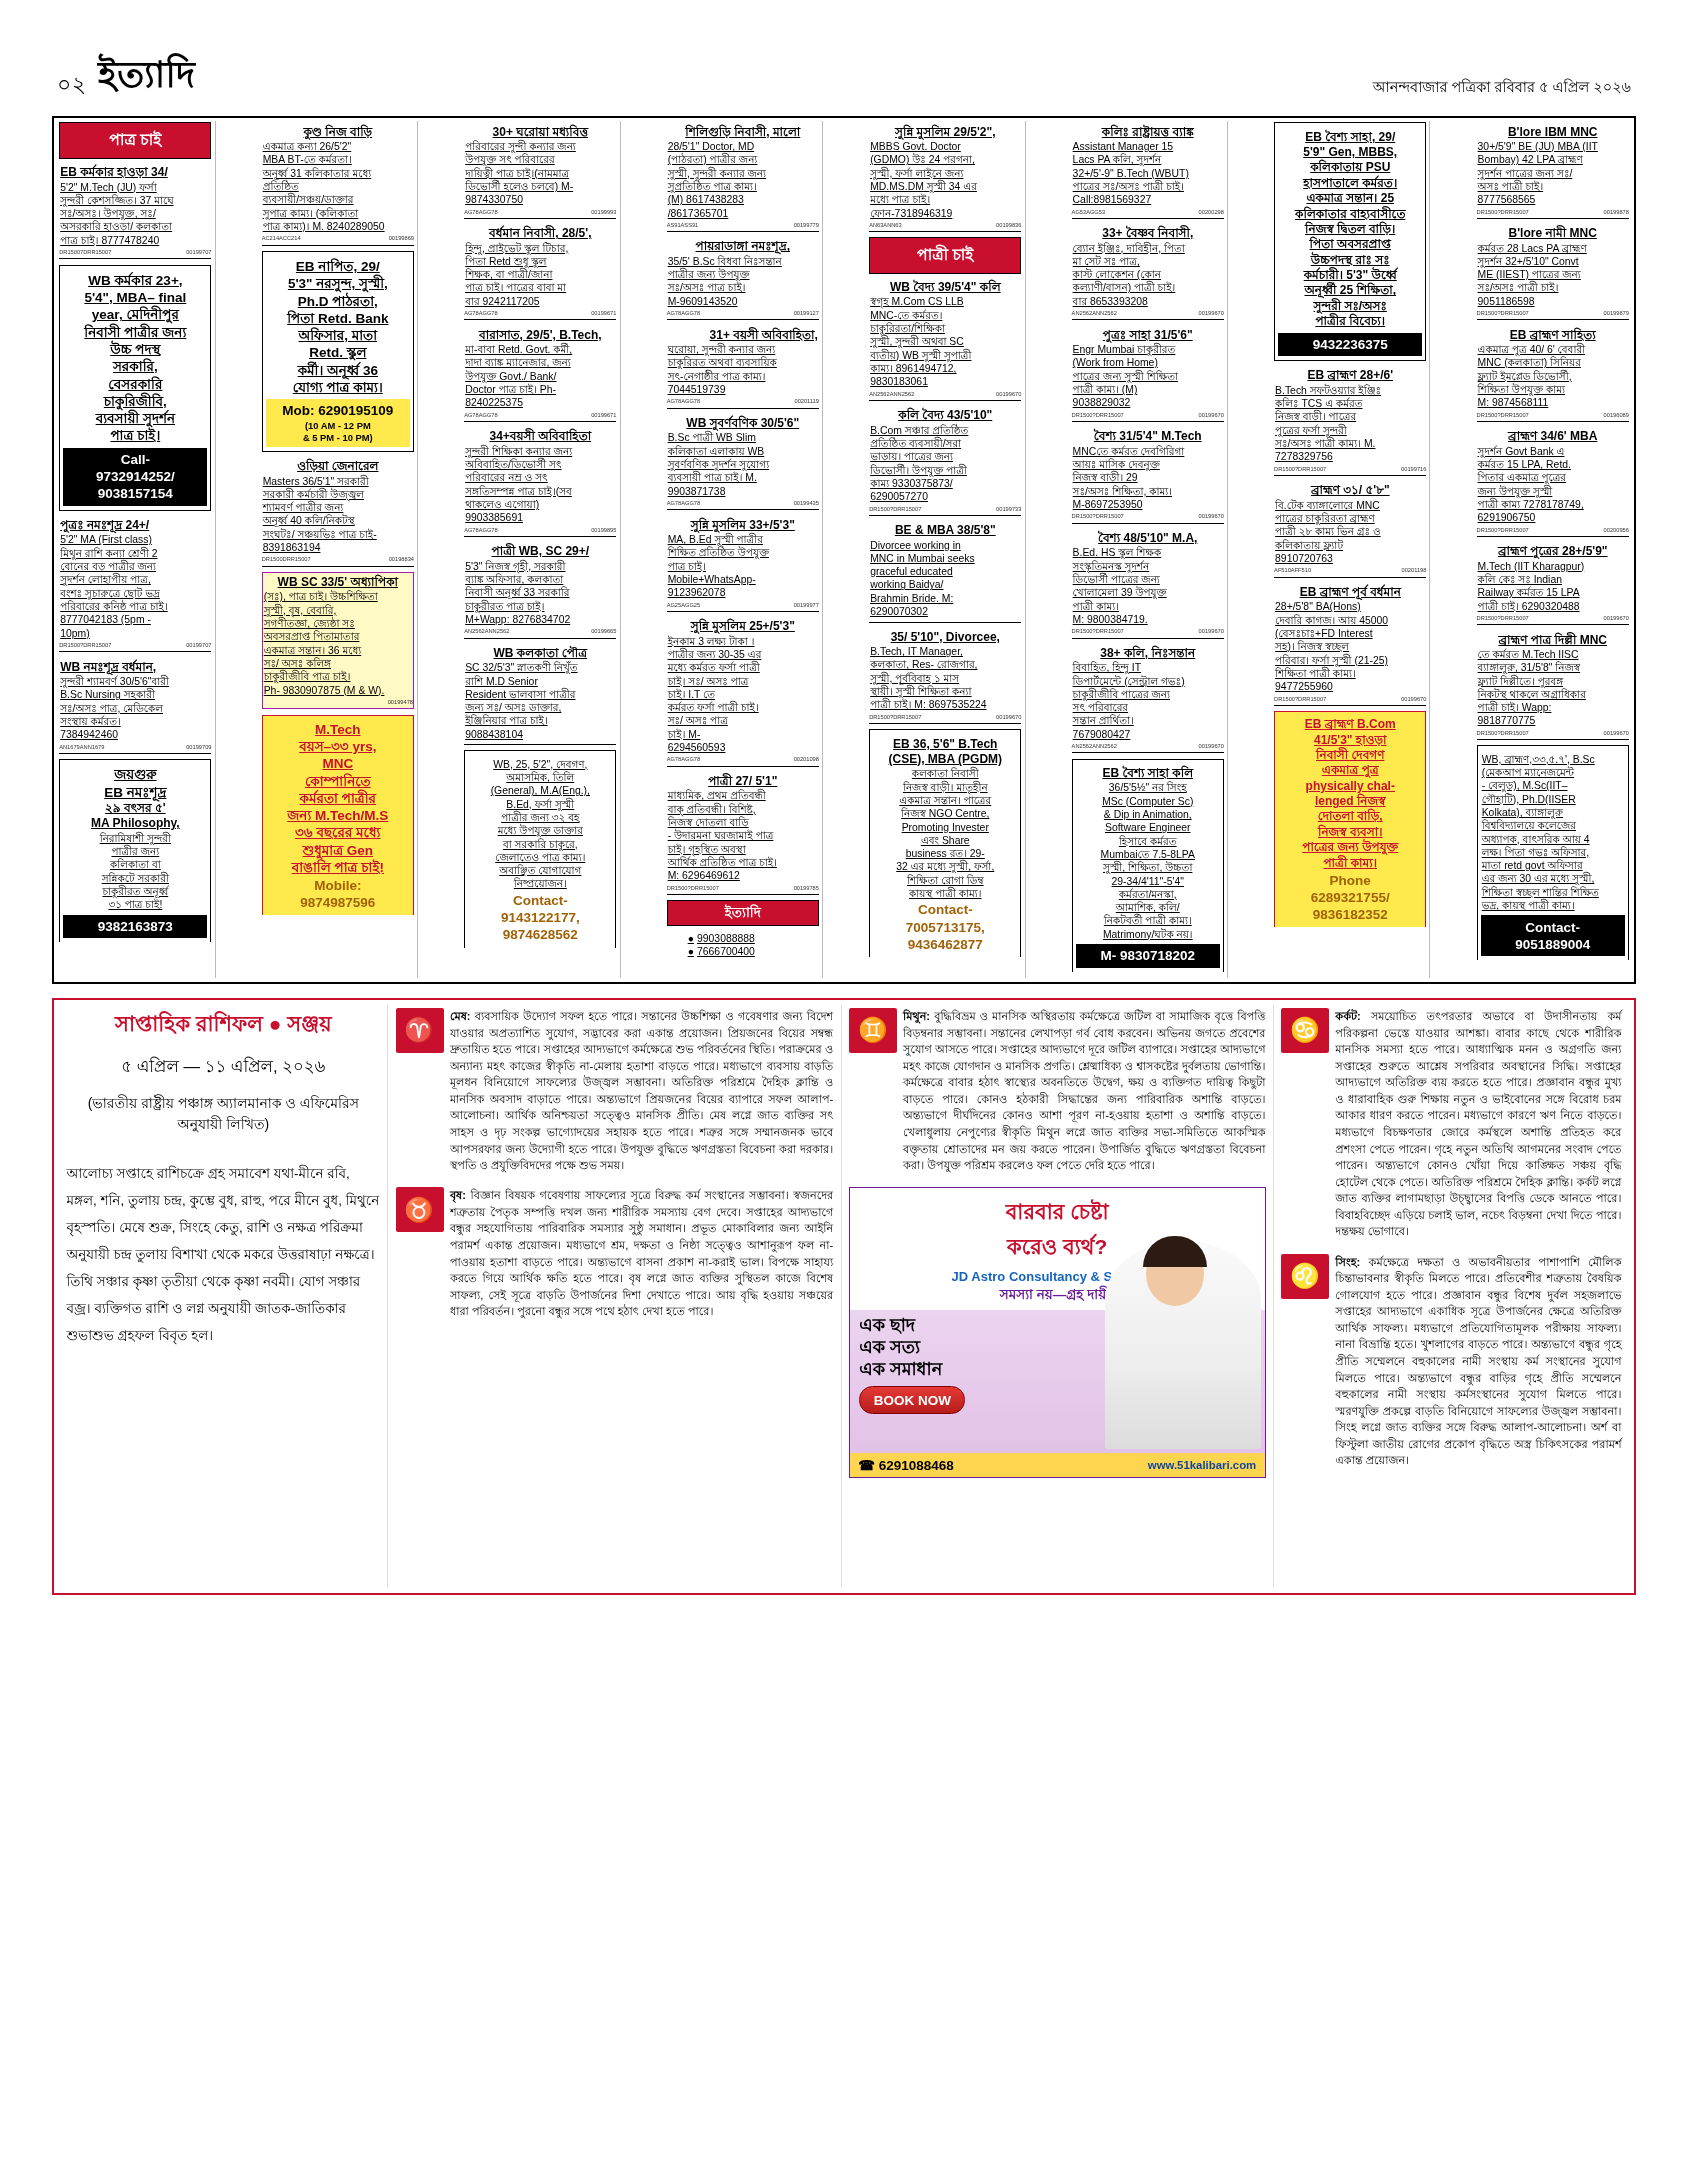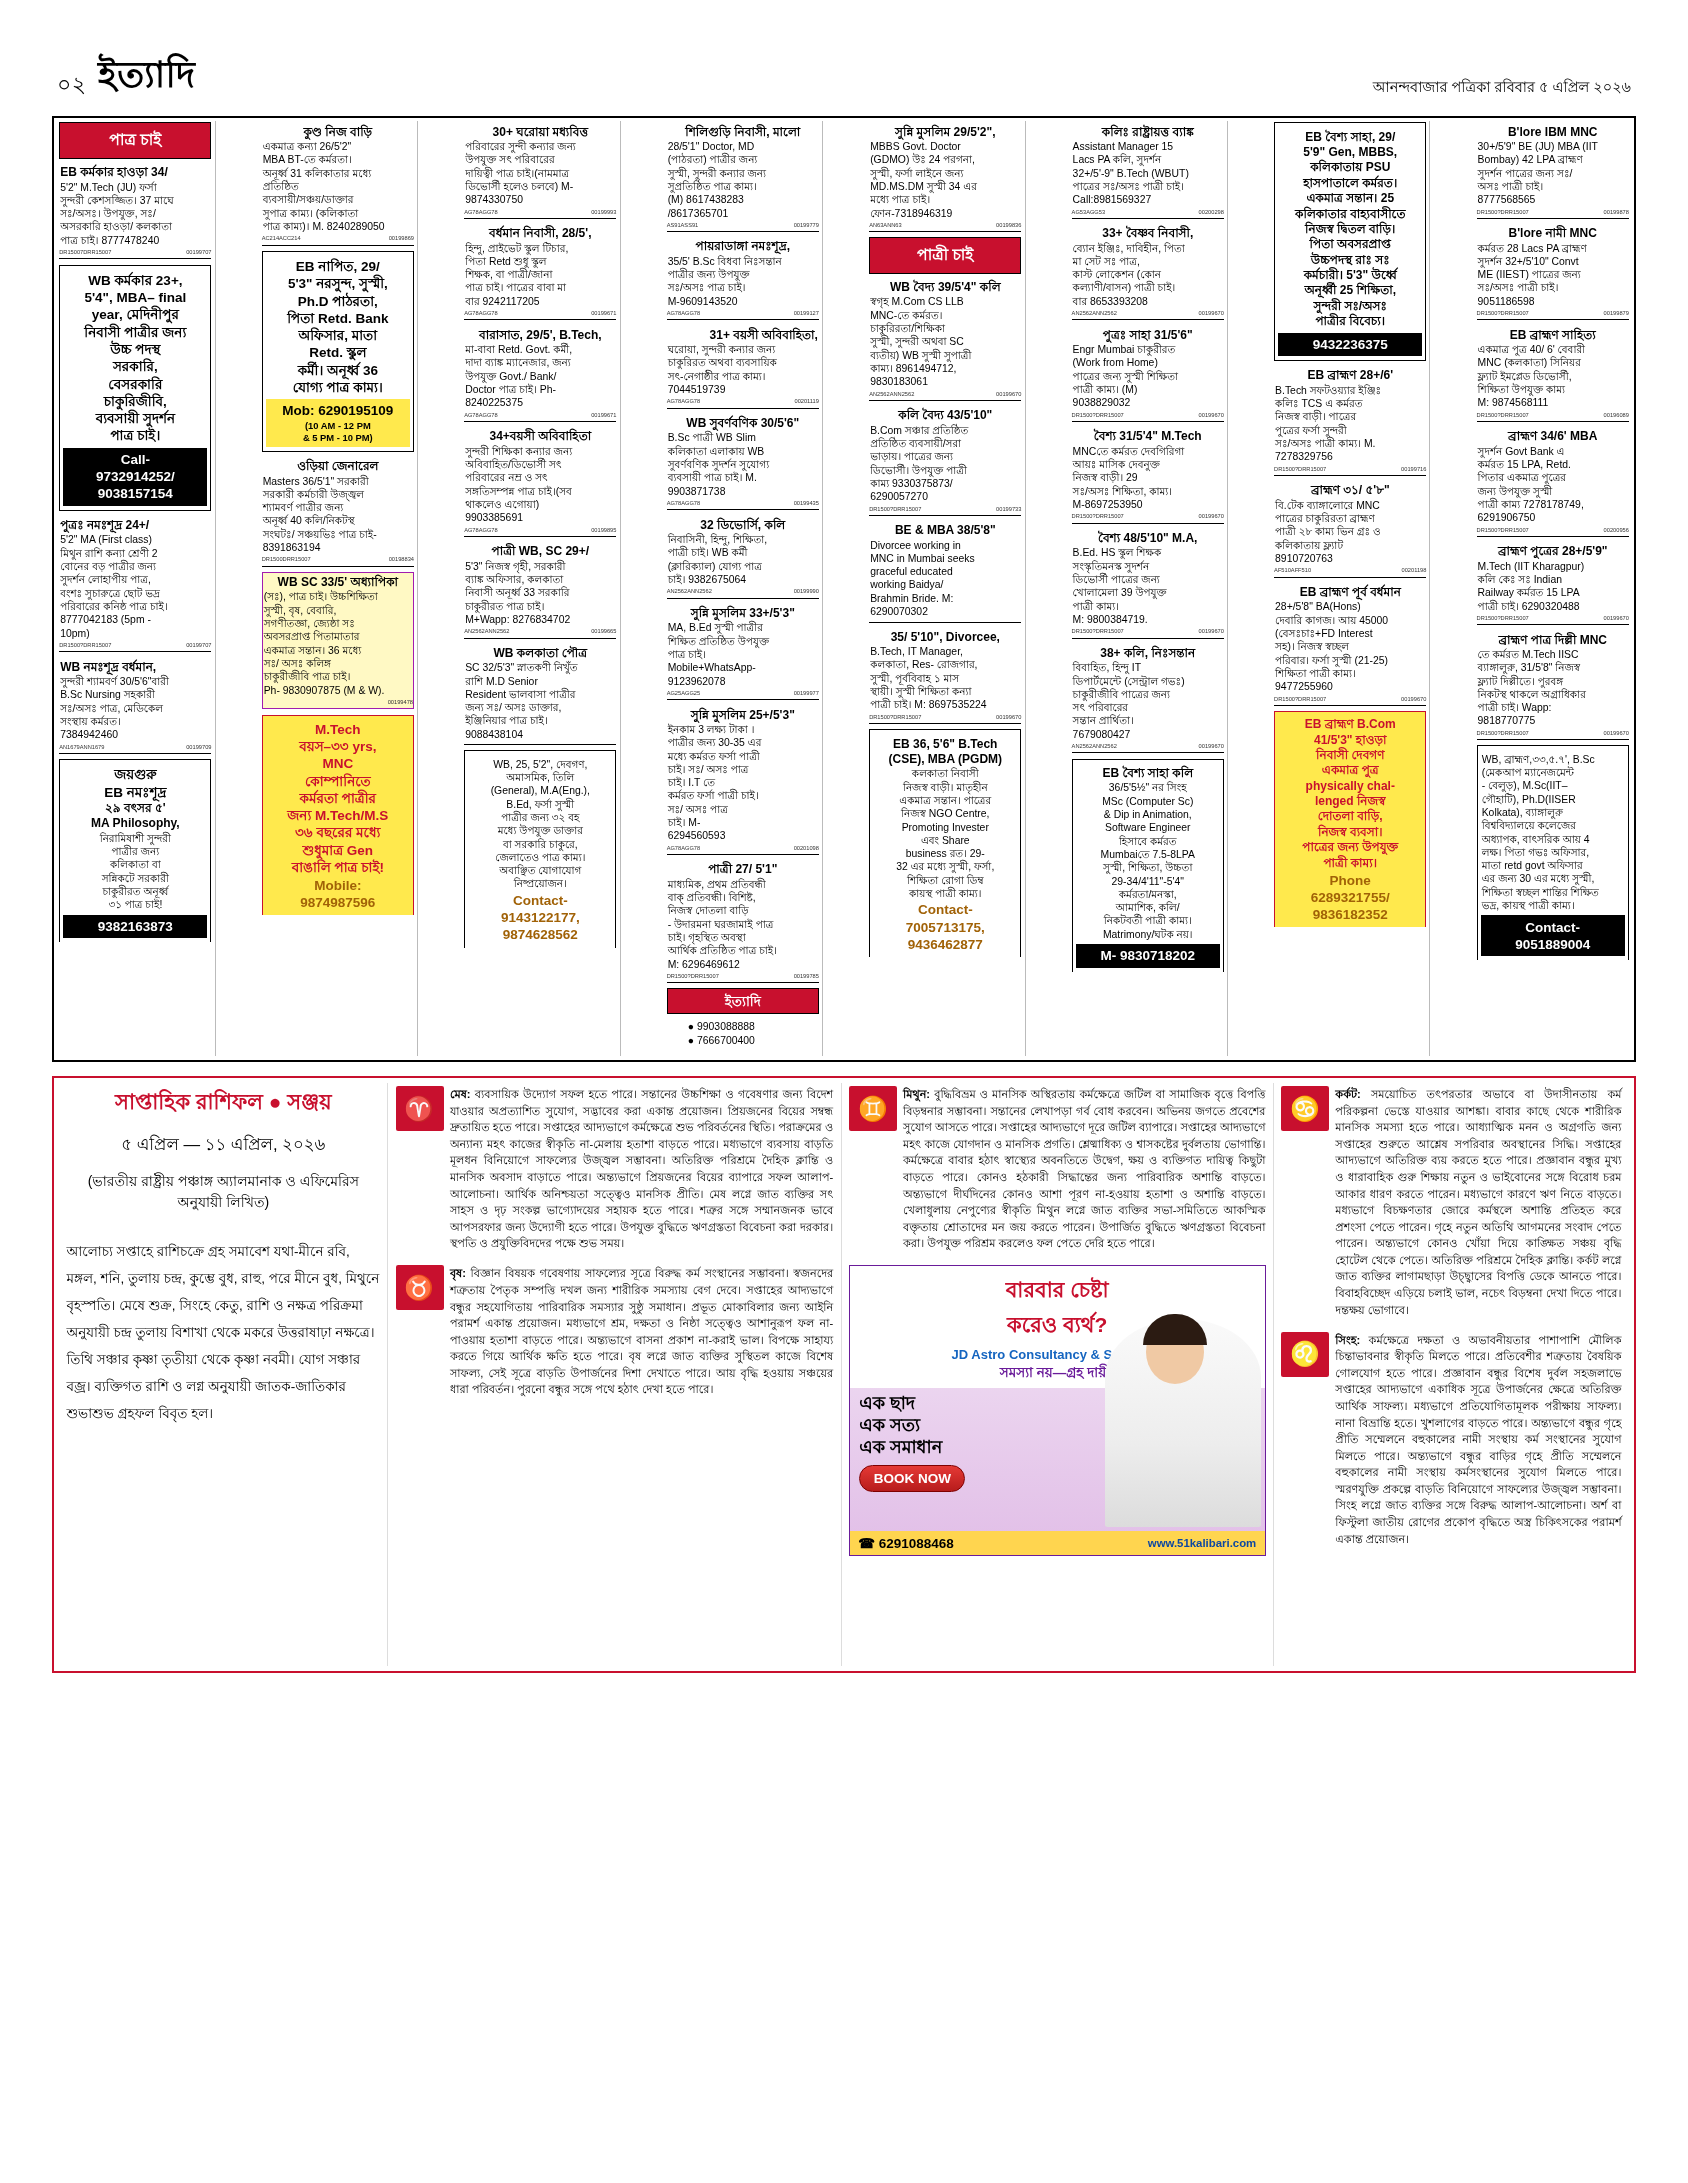--- a/index.html
+++ b/index.html
@@ -63,21 +63,21 @@
 
   .ad {
     margin-bottom: 5.2px;
     padding-bottom: 2.1px;
     border-bottom: 0.5px solid #000;
     font-size: 10.4px;
     line-height: 1.28;
     text-align: center;
   }
   .ad:last-child { border-bottom: none; }
-  .ad .body { padding: 2.1px 1px 1px; }
+  .ad .body { padding: 2.1px 1px 1px; text-decoration: underline; }
   .ad .code {
     font-size: 5.7px;
     color: #333;
     text-align: left;
     letter-spacing: 0px;
     margin-top: 1px;
     display: flex;
     justify-content: space-between;
   }
   .ad .code span { white-space: nowrap; }
@@ -580,33 +580,20 @@
           <div>সুবর্ণবণিক সুদর্শন সুযোগ্য</div>
           <div>ব্যবসায়ী পাত্র চাই। M.</div>
           <div>9903871738</div>
         </div>
         <div class="code">
           <span>AG78AGG78</span>
           <span>00199435</span>
         </div>
       </div>
 
-      <div class="ad">
-        <div class="body left">
-          <div class="mid" style="text-align:center">32 ডিভোর্সি, কলি</div>
-          <div>নিবাসিনী, হিন্দু, শিক্ষিতা,</div>
-          <div>পাত্রী চাই। WB কর্মী</div>
-          <div>(ক্লারিক্যাল) যোগ্য পাত্র</div>
-          <div>চাই। 9382675064</div>
-        </div>
-        <div class="code">
-          <span>AN2562ANN2562</span>
-          <span>00199990</span>
-        </div>
-      </div>
 
       <div class="ad">
         <div class="body left">
           <div class="mid" style="text-align:center">সুন্নি মুসলিম 33+/5'3"</div>
           <div>MA, B.Ed সুস্মী পাত্রীর</div>
           <div>শিক্ষিত প্রতিষ্ঠিত উপযুক্ত</div>
           <div>পাত্র চাই।</div>
           <div>Mobile+WhatsApp-</div>
           <div>9123962078</div>
         </div>

